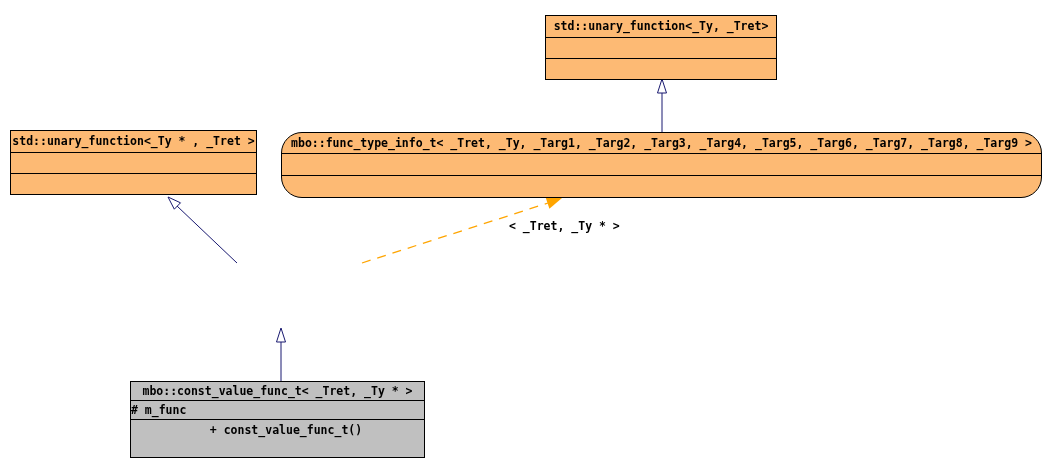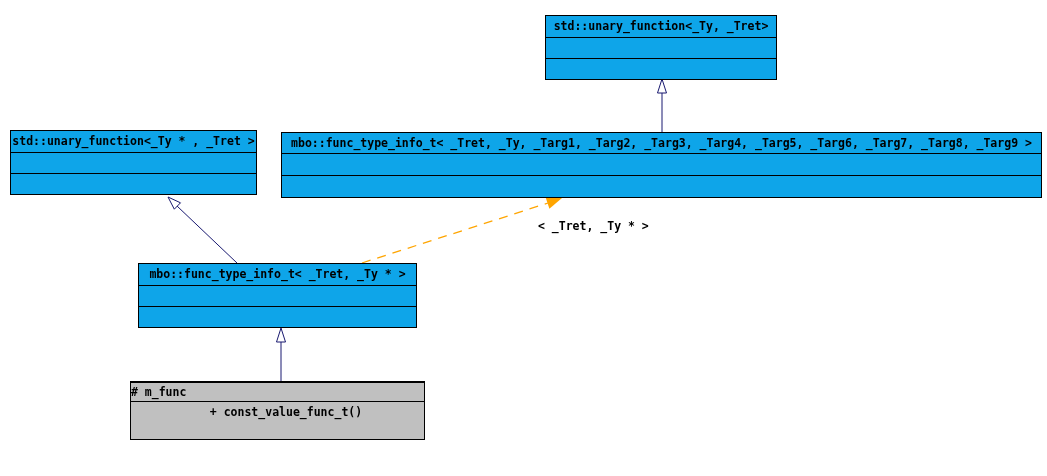--- a/index.html
+++ b/index.html
@@ -13,21 +13,21 @@
   }
   svg.edges {
     position: absolute;
     left: 0; top: 0;
     width: 1047px; height: 476px;
   }
   .uml-node {
     position: absolute;
     box-sizing: border-box;
     border: 1px solid #000000;
-    background: #0ea5e9;
+    background: #fdba74;
     font-size: 11.5px;
     font-weight: bold;
     color: #000000;
   }
   .uml-node .title {
     box-sizing: border-box;
     text-align: center;
     white-space: nowrap;
     overflow: hidden;
   }
@@ -56,34 +56,34 @@
   }
   
   #node-unary-top    { left: 545px; top: 15px;  width: 232px; }
   #node-unary-top    .title { height: 21px; line-height: 21px; }
   #node-unary-top    .compartment { height: 21px; }
 
   #node-unary-left   { left: 10px;  top: 130px; width: 247px; }
   #node-unary-left   .title { height: 21px; line-height: 21px; text-align: center; }
   #node-unary-left   .compartment { height: 21px; }
 
-  #node-fti-full     { left: 281px; top: 132px; width: 761px; }
+  #node-fti-full     { left: 281px; top: 132px; width: 761px; border-radius: 21px; }
   #node-fti-full     .title { height: 20px; line-height: 20px; }
   #node-fti-full     .compartment { height: 22px; }
 
   #node-fti-ptr      { left: 138px; top: 263px; width: 279px; }
   #node-fti-ptr      .title { height: 21px; line-height: 21px; }
   #node-fti-ptr      .compartment { height: 21px; }
 
   #node-cvf          { left: 130px; top: 381px; width: 295px; }
   #node-cvf          .title { height: 18px; line-height: 18px; }
   #node-cvf          .attrs { height: 19px; line-height: 18px; }
   #node-cvf          .methods { height: 38px; padding-left: 17px; }
 
-  #tmpl-label { left: 509px; top: 219px; margin-left: 29px; }
+  #tmpl-label { left: 509px; top: 219px; }
 </style>
 </head>
 <body>
 
 <div class="canvas">
 
   <svg class="edges" viewBox="0 0 1047 476" xmlns="http://www.w3.org/2000/svg">
 
     <g>
       <line x1="662" y1="132" x2="662" y2="93" stroke="#191970" stroke-width="1"></line>
@@ -117,27 +117,23 @@
     <div class="compartment"></div>
     <div class="compartment"></div>
   </div>
 
   <div class="uml-node" id="node-fti-full">
     <div class="title">mbo::func_type_info_t&lt; _Tret, _Ty, _Targ1, _Targ2, _Targ3, _Targ4, _Targ5, _Targ6, _Targ7, _Targ8, _Targ9 &gt;</div>
     <div class="compartment"></div>
     <div class="compartment"></div>
   </div>
 
-  <div class="uml-node" id="node-fti-ptr">
-    <div class="title">mbo::func_type_info_t&lt; _Tret, _Ty * &gt;</div>
-    <div class="compartment"></div>
-    <div class="compartment"></div>
-  </div>
 
   <div class="uml-node highlight" id="node-cvf">
+    <div class="title">mbo::const_value_func_t&lt; _Tret, _Ty * &gt;</div>
     <div class="compartment attrs">
       <div class="attr-line"># m_func</div>
     </div>
     <div class="compartment methods">
       <div class="methods-block">
         <div>+ const_value_func_t()</div>
       </div>
     </div>
   </div>
 

